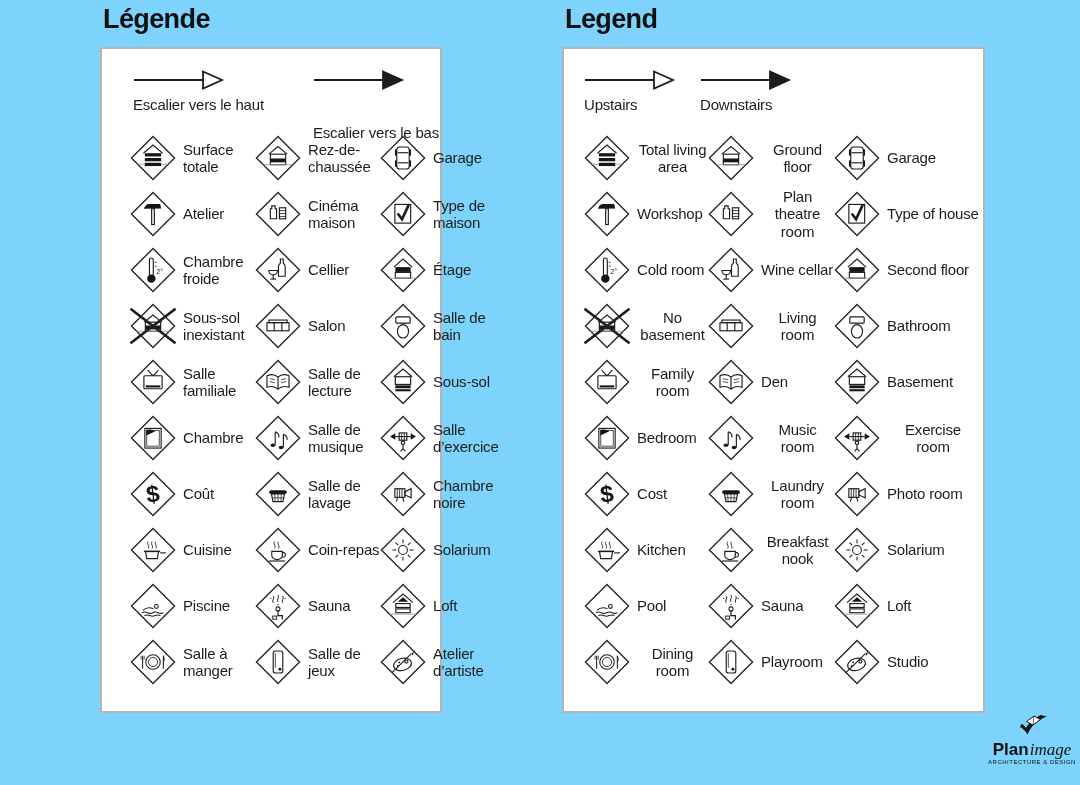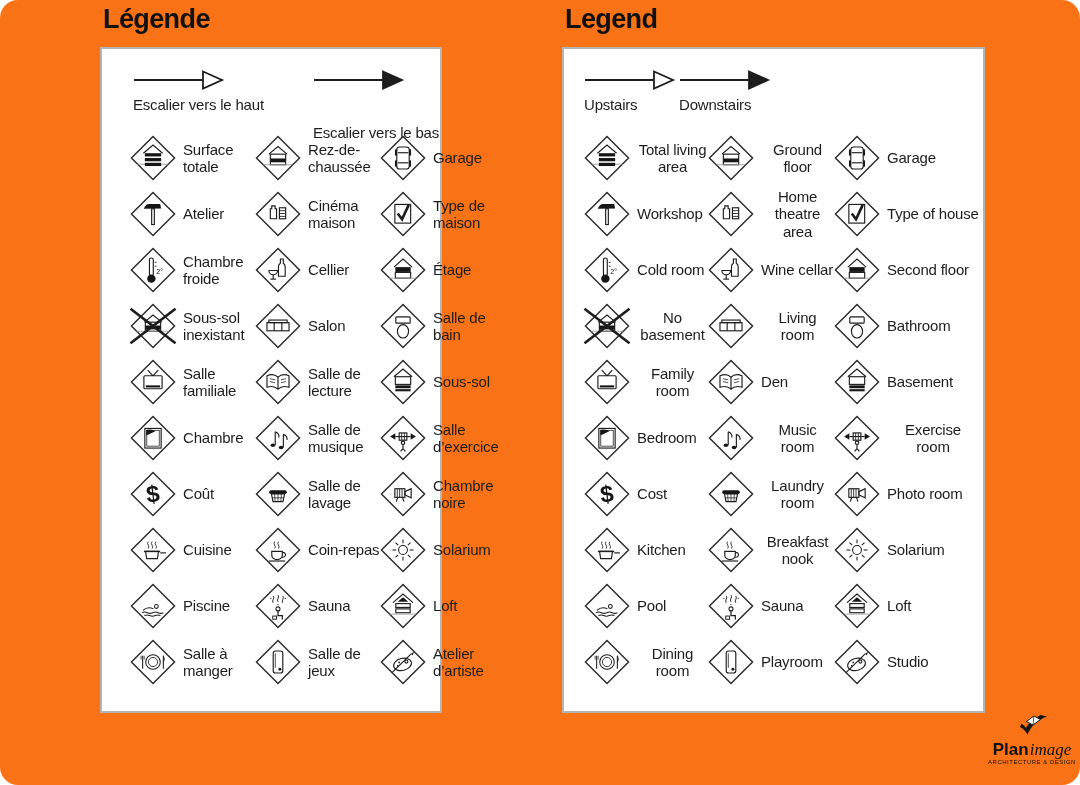--- a/index.html
+++ b/index.html
@@ -1,33 +1,33 @@
 <!DOCTYPE html>
 <html><head>
 <meta charset="utf-8">
 <style>
   html,body{margin:0;padding:0;background:#ffffff;}
   body{width:1080px;height:785px;font-family:"Liberation Sans",sans-serif;color:#1d1d1d;-webkit-font-smoothing:antialiased;}
-  .canvas{position:relative;width:1080px;height:785px;background:#f97316;overflow:hidden;border-radius:18px;}
+  .canvas{position:relative;width:1080px;height:785px;background:#7dd3fc;overflow:hidden;}
 
   .panel-title{position:absolute;top:4px;font-size:27px;font-weight:bold;letter-spacing:-0.6px;color:#111;}
   #title-fr{left:103px;}
   #title-en{left:565px;}
 
   .panel{position:absolute;top:47px;height:666px;border:2px solid #b4b4b4;background:#ffffff;box-sizing:border-box;}
   #panel-fr{left:100px;width:342px;}
   #panel-en{left:562px;width:423px;}
 
   .arrow-group{position:absolute;top:20px;display:flex;flex-direction:column;}
   .arrow-group svg{display:block;}
   .arrow-label{margin-top:5px;font-size:15px;letter-spacing:-0.2px;white-space:nowrap;}
   #panel-fr .arrow-group.g1{left:31px;}
   #panel-fr .arrow-group.g2{left:211px;gap:28px;}
   #panel-en .arrow-group.g1{left:20px;}
-  #panel-en .arrow-group.g2{left:115px;}
+  #panel-en .arrow-group.g2{left:136px;}
 
   .grid{position:absolute;top:81px;display:grid;grid-template-rows:repeat(10,56px);}
   #panel-fr .grid{left:28px;grid-template-columns:125px 125px 136px;}
   #panel-en .grid{left:20px;grid-template-columns:124px 126px 145px;text-align:center;}
 
   .cell{display:flex;align-items:center;gap:7px;}
   .dicon{width:46px;height:46px;flex:0 0 46px;overflow:visible;}
   .cell-label{font-size:15px;line-height:17.5px;letter-spacing:-0.2px;}
 
   .logo{position:absolute;left:982px;top:713px;width:100px;display:flex;flex-direction:column;align-items:center;}
@@ -564,21 +564,21 @@
             <use href="#d-frame"></use>
             <use href="#i-workshop"></use>
           </svg>
           <div class="cell-label">Workshop</div>
         </div>
         <div class="cell">
           <svg class="dicon" viewBox="0 0 48 48">
             <use href="#d-frame"></use>
             <use href="#i-home-theatre"></use>
           </svg>
-          <div class="cell-label">Home theatre area</div>
+          <div class="cell-label">Plan theatre room</div>
         </div>
         <div class="cell">
           <svg class="dicon" viewBox="0 0 48 48">
             <use href="#d-frame"></use>
             <use href="#i-type-of-house"></use>
           </svg>
           <div class="cell-label">Type of house</div>
         </div>
         <div class="cell">
           <svg class="dicon" viewBox="0 0 48 48">

